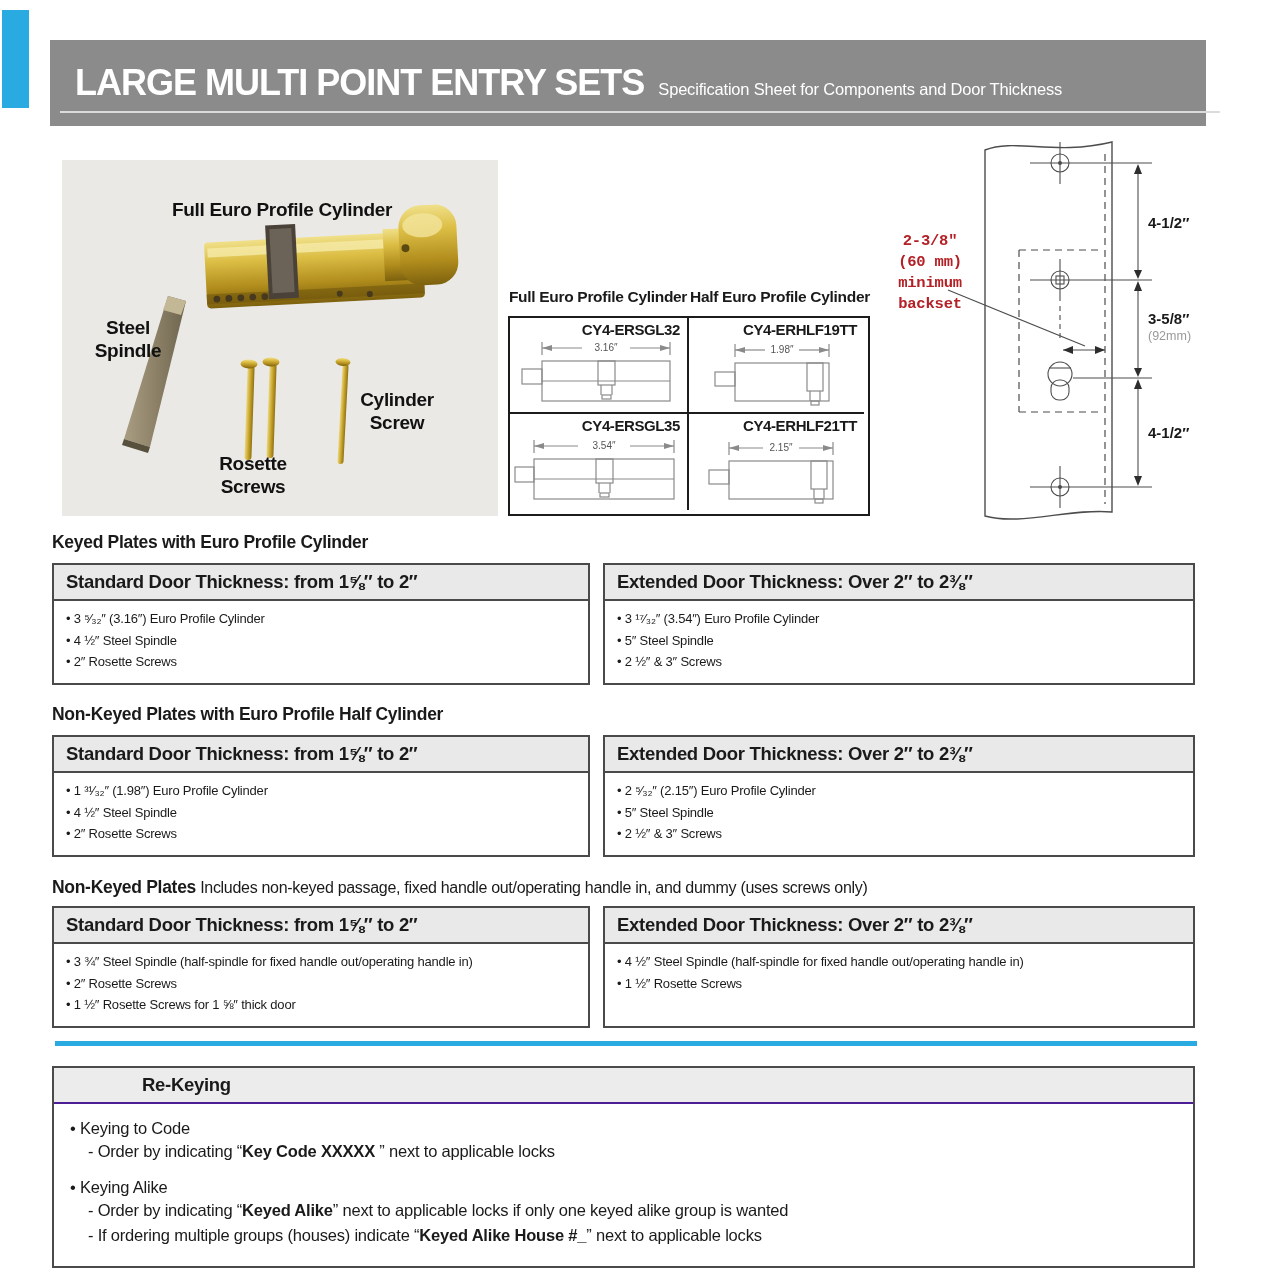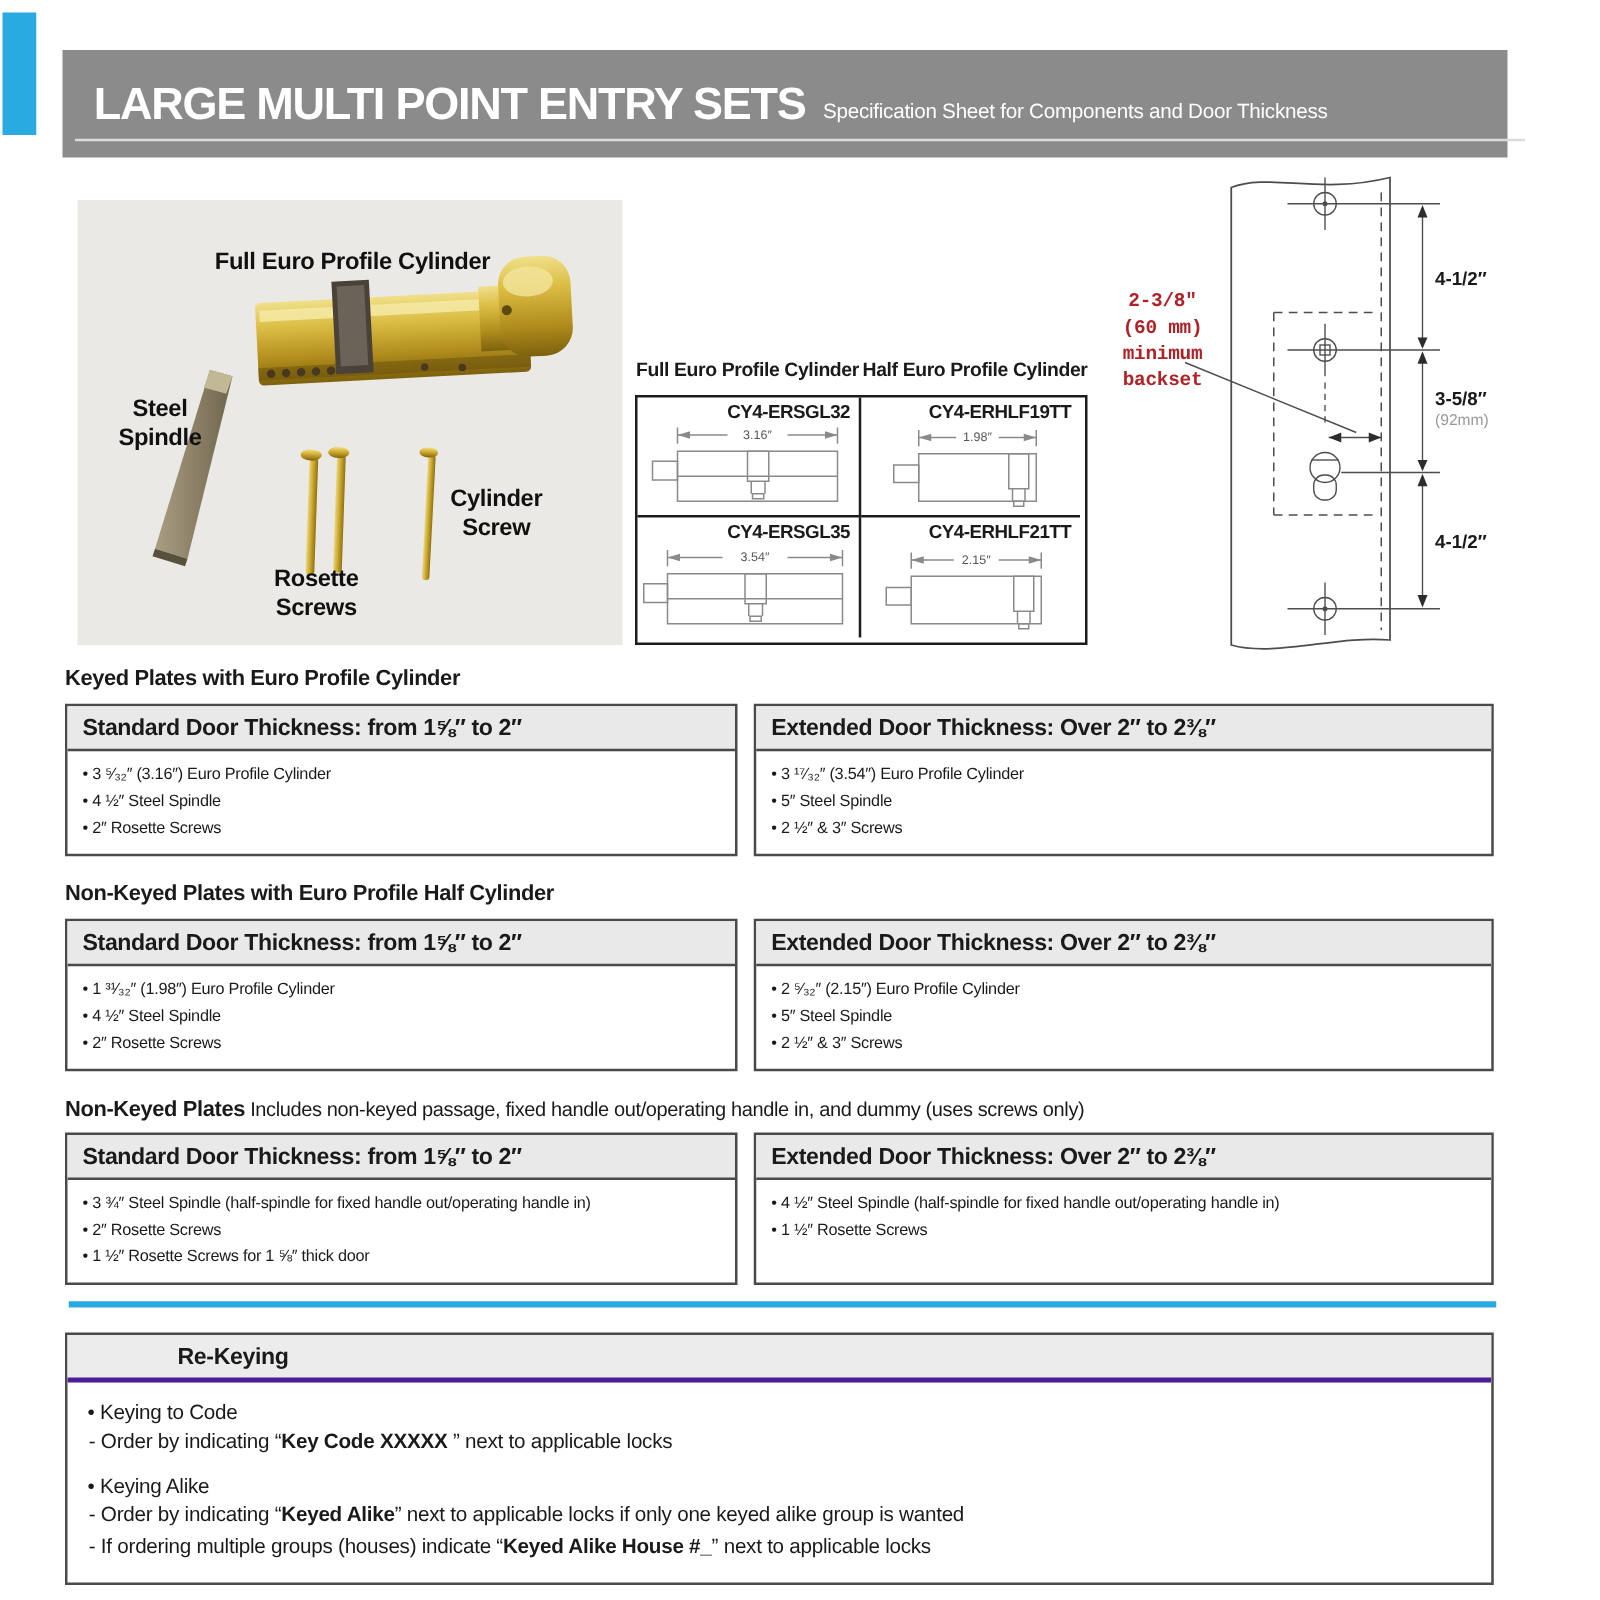--- a/index.html
+++ b/index.html
@@ -60,26 +60,26 @@
   .specbox ul{margin:0;padding:7px 12px;list-style:none;}
   .specbox li{font-size:13px;line-height:21.5px;letter-spacing:-0.2px;}
   .specbox li::before{content:"• ";}
   .box-std{left:52px;width:538px;}
   .box-ext{left:603px;width:592px;}
 
   #divider{left:55px;top:1041px;width:1142px;height:5px;background:#29abe2;}
 
   
   #rekey-box{left:52px;top:1066px;width:1143px;height:202px;border:2px solid #4a4a4a;box-sizing:border-box;}
-  #rekey-box .hd{background:#ececec;border-bottom:4px solid #4c1d95;height:34px;line-height:34px;
+  #rekey-box .hd{background:#ececec;border-bottom:2px solid #4c1d95;height:34px;line-height:34px;
                  font-size:18.5px;font-weight:bold;padding-left:88px;letter-spacing:-0.3px;}
   #rekey-body{padding:13px 16px;font-size:16.5px;letter-spacing:-0.2px;}
   .rk-label{line-height:22px;}
   .rk-label::before{content:"• ";}
-  .rk-line{margin-left:1px;line-height:25px;}
+  .rk-line{margin-left:18px;line-height:25px;}
   .rk-line b{font-weight:bold;}
   .rk-gap{height:12px;}
 </style>
 </head>
 <body>
 
 <div class="abs" id="accent-bar"></div>
 <div class="abs" id="header-bar">
   <span id="header-title">LARGE MULTI POINT ENTRY SETS</span>
   <span id="header-subtitle">Specification Sheet for Components and Door Thickness</span>

